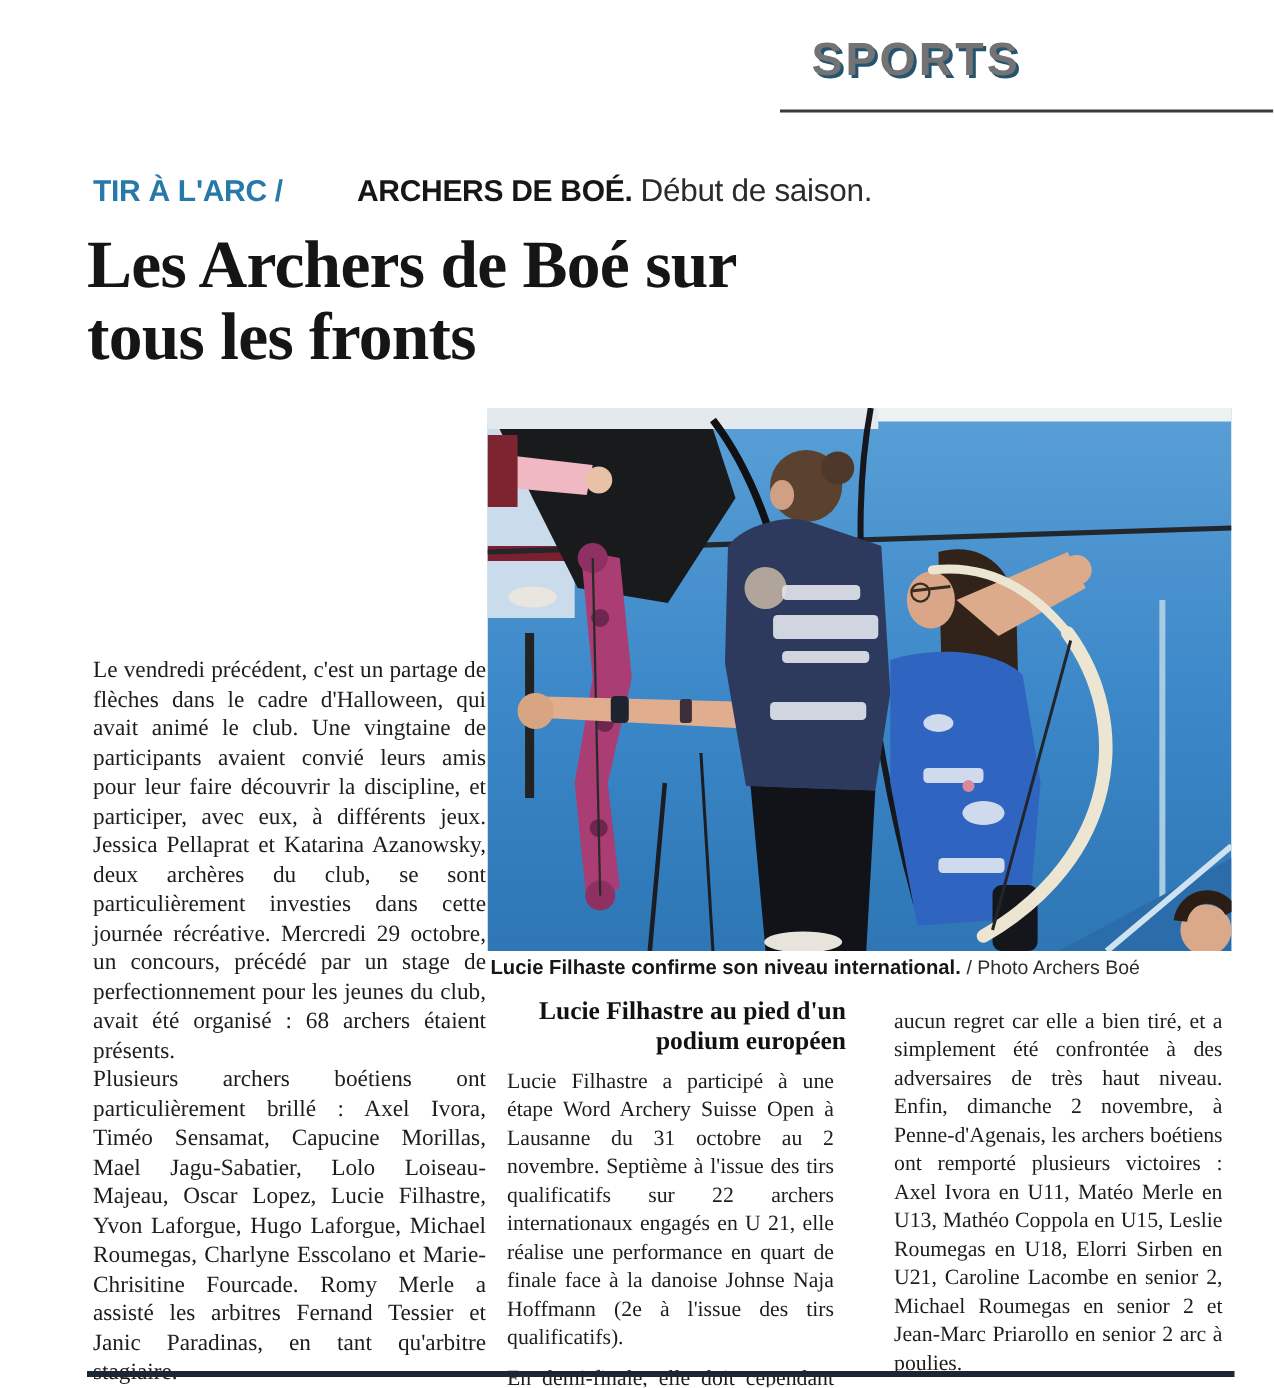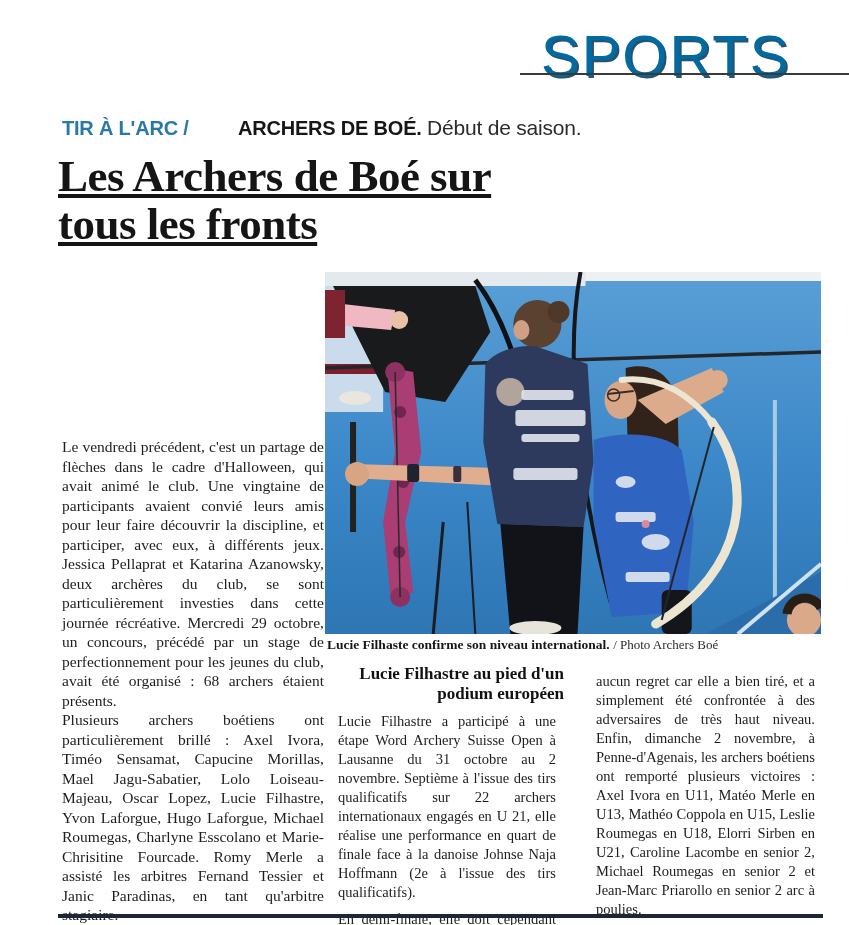--- a/index.html
+++ b/index.html
@@ -1,22 +1,22 @@
 <!DOCTYPE html>
 <html lang="fr"><head>
 <meta charset="utf-8">
 <style>
   html,body{margin:0;padding:0;background:#ffffff;}
   .page{position:relative;width:849px;height:925px;background:#ffffff;overflow:hidden;
         font-family:"Liberation Serif", serif;color:#1d1d1b;}
 
   
   .sports-title{position:absolute;left:541px;top:22px;width:300px;
-    font-family:"Liberation Sans", sans-serif;font-weight:normal;font-size:58px;letter-spacing:2px;
-    color:#0369a1;text-shadow:2px 2px 0 #24546f;}
+    font-family:"Liberation Sans", sans-serif;font-weight:bold;font-size:31px;letter-spacing:2px;
+    color:#737373;text-shadow:2px 2px 0 #24546f;}
   .sports-rule{position:absolute;left:520px;top:73px;width:329px;height:2px;background:#3a3a3a;}
 
   
   .kicker{position:absolute;left:62px;top:116px;width:560px;white-space:nowrap;
     font-family:"Liberation Sans", sans-serif;font-size:20px;letter-spacing:-0.2px;}
   .kicker .topic{color:#2779a8;font-weight:bold;}
   .kicker .subject{color:#161616;font-weight:bold;margin-left:44px;}
   .kicker .note{color:#2b2b2b;font-weight:normal;font-size:21px;}
 
   
@@ -33,21 +33,21 @@
   .body-left{position:absolute;left:62px;top:437px;width:262px;
     font-size:15.5px;line-height:19.5px;text-align:justify;hyphens:auto;-webkit-hyphens:auto;}
   .body-left p{margin:0;}
 
   
   .photo{position:absolute;left:325px;top:272px;width:496px;height:362px;}
   .photo svg{display:block;width:100%;height:100%;}
 
   
   .caption{position:absolute;left:327px;top:637px;width:496px;
-    font-family:Liberation Serif, serif;font-size:13.5px;color:#161616;}
+    font-family:Liberation Sans, sans-serif;font-size:13.5px;color:#161616;}
   .caption .cap-main{font-weight:bold;}
   .caption .cap-credit{font-weight:normal;font-size:13px;color:#2c2c2c;}
 
   
   .col{position:absolute;top:664px;font-size:14.5px;line-height:19px;text-align:justify;
        hyphens:auto;-webkit-hyphens:auto;}
   .col p{margin:8px;}
   .col-mid{left:330px;width:234px;}
   .col-right{left:588px;width:235px;}
   .sub-heading{font-family:"Liberation Serif", serif;font-weight:bold;font-size:17px;
@@ -60,21 +60,21 @@
 
 <div class="page">
 
   <div class="sports-title">SPORTS</div>
   <div class="sports-rule"></div>
 
   <div class="kicker">
     <span class="topic">TIR À L'ARC / </span><span class="subject">ARCHERS DE BOÉ. </span><span class="note">Début de saison.</span>
   </div>
 
-  <h1 class="headline" style="margin:0;text-decoration:underline;">Les Archers de Boé sur tous les fronts</h1>
+  <h1 class="headline" style="margin:0;">Les Archers de Boé sur tous les fronts</h1>
 
 
   <div class="body-left" lang="fr">
     <p>Le vendredi précédent, c'est un partage de flèches dans le cadre d'Halloween, qui avait animé le club. Une vingtaine de participants avaient convié leurs amis pour leur faire découvrir la discipline, et participer, avec eux, à différents jeux. Jessica Pellaprat et Katarina Azanowsky, deux archères du club, se sont particulièrement investies dans cette journée récréative. Mercredi 29 octobre, un concours, précédé par un stage de perfectionnement pour les jeunes du club, avait été organisé : 68 archers étaient présents.</p>
     <p>Plusieurs archers boétiens ont particulièrement brillé : Axel Ivora, Timéo Sensamat, Capucine Morillas, Mael Jagu-Sabatier, Lolo Loiseau-Majeau, Oscar Lopez, Lucie Filhastre, Yvon Laforgue, Hugo Laforgue, Michael Roumegas, Charlyne Esscolano et Marie-Chrisitine Fourcade. Romy Merle a assisté les arbitres Fernand Tessier et Janic Paradinas, en tant qu'arbitre stagiaire.</p>
   </div>
 
   <div class="photo">
     <svg viewBox="0 0 495 362" preserveAspectRatio="none">
       <defs>

